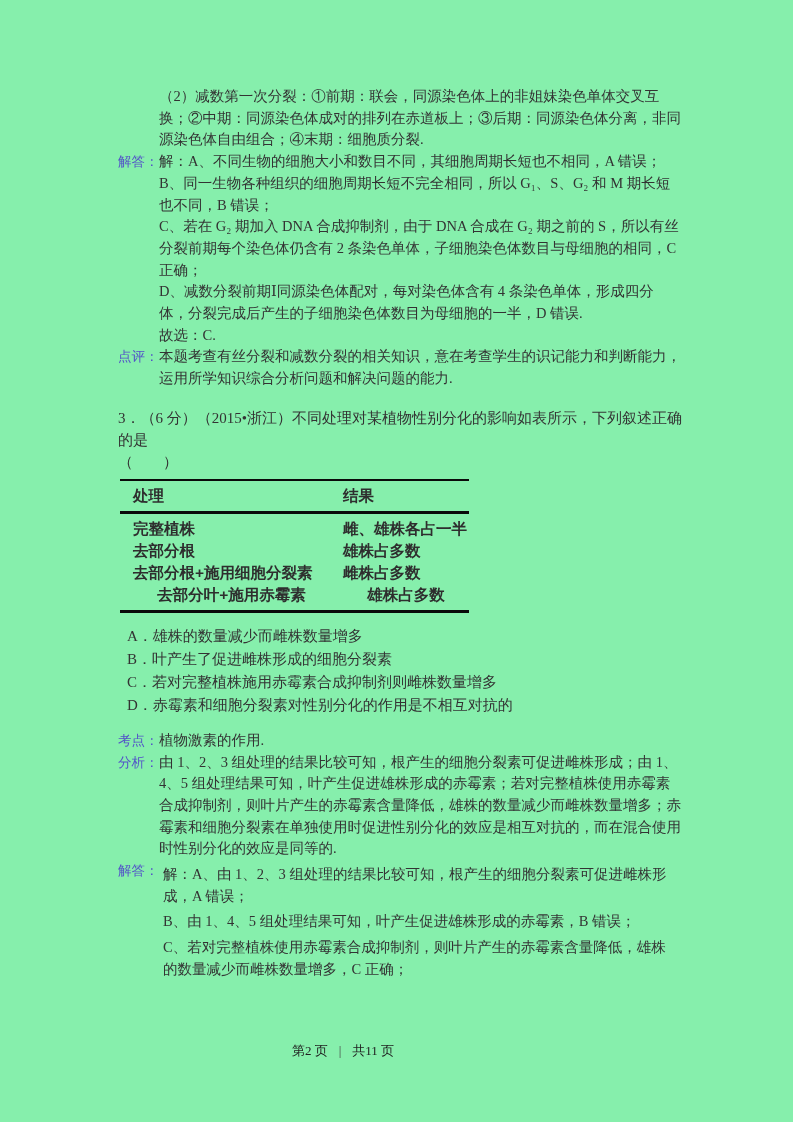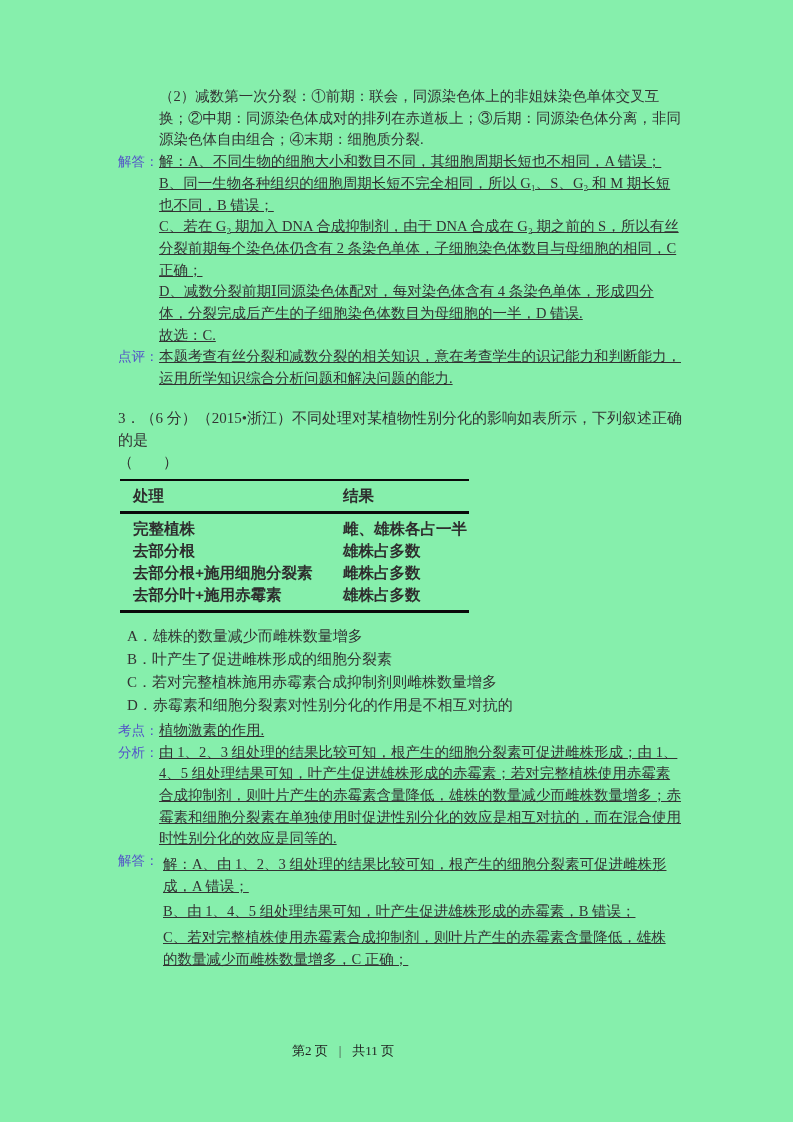--- a/index.html
+++ b/index.html
@@ -15,44 +15,44 @@
   }
   p { margin:0; }
   
   .cont { margin-left:41px; }
   
   .sec { display:flex; align-items:flex-start; }
   .sec-label {
     width:41px; flex-shrink:0; color:#5353c8; font-size:13.5px;
     line-height:21.7px; white-space:nowrap;
   }
-  .sec-body { flex:1; min-width:0;text-decoration:underline; }
+  .sec-body { flex:1; min-width:0; }
   
   .q3-stem { margin-top:17px; font-size:15px; line-height:22px; }
   .q3-bracket { font-size:15px; line-height:22px; }
   .qtable {
     border-collapse:collapse; table-layout:fixed;
     width:349px; margin:6px 0 0 2px;
     border-top:2px solid #0a0a0a; border-bottom:3px solid #0a0a0a;
     font-family:"Liberation Sans","DejaVu Sans",sans-serif;
     font-weight:bold; font-size:15.5px; color:#2e2e2e;
   }
   .qtable col.c1 { width:210px; }
   .qtable col.c2 { width:139px; }
   .qtable th {
     text-align:left; font-weight:bold;
     padding:4px 0 4px 13px; line-height:22px;
     border-bottom:3px solid #0a0a0a;
   }
   .qtable td { padding:0 0 0 13px; line-height:22px; }
   .qtable tbody tr:first-child td { padding-top:4px; }
-  .qtable tbody tr:last-child td { padding-bottom:4px; }
+  .qtable tbody tr:last-child td { padding-bottom:4px;text-align:center; }
   .options { margin:12px 0 0 9px; font-size:15px; }
   .option { line-height:22px; margin-bottom:1px; }
-  .kaodian { margin-top:4px; }
+  .kaodian { margin-top:14px; }
   .jd-para { margin:4px; }
   .footer {
     position:absolute; top:1042px; left:0; width:686px;
     text-align:center; font-size:13px; color:#1f1f1f;
   }
   .footer .sep { margin:0 11px; color:#444; }
 </style>
 </head>
 <body>
 

